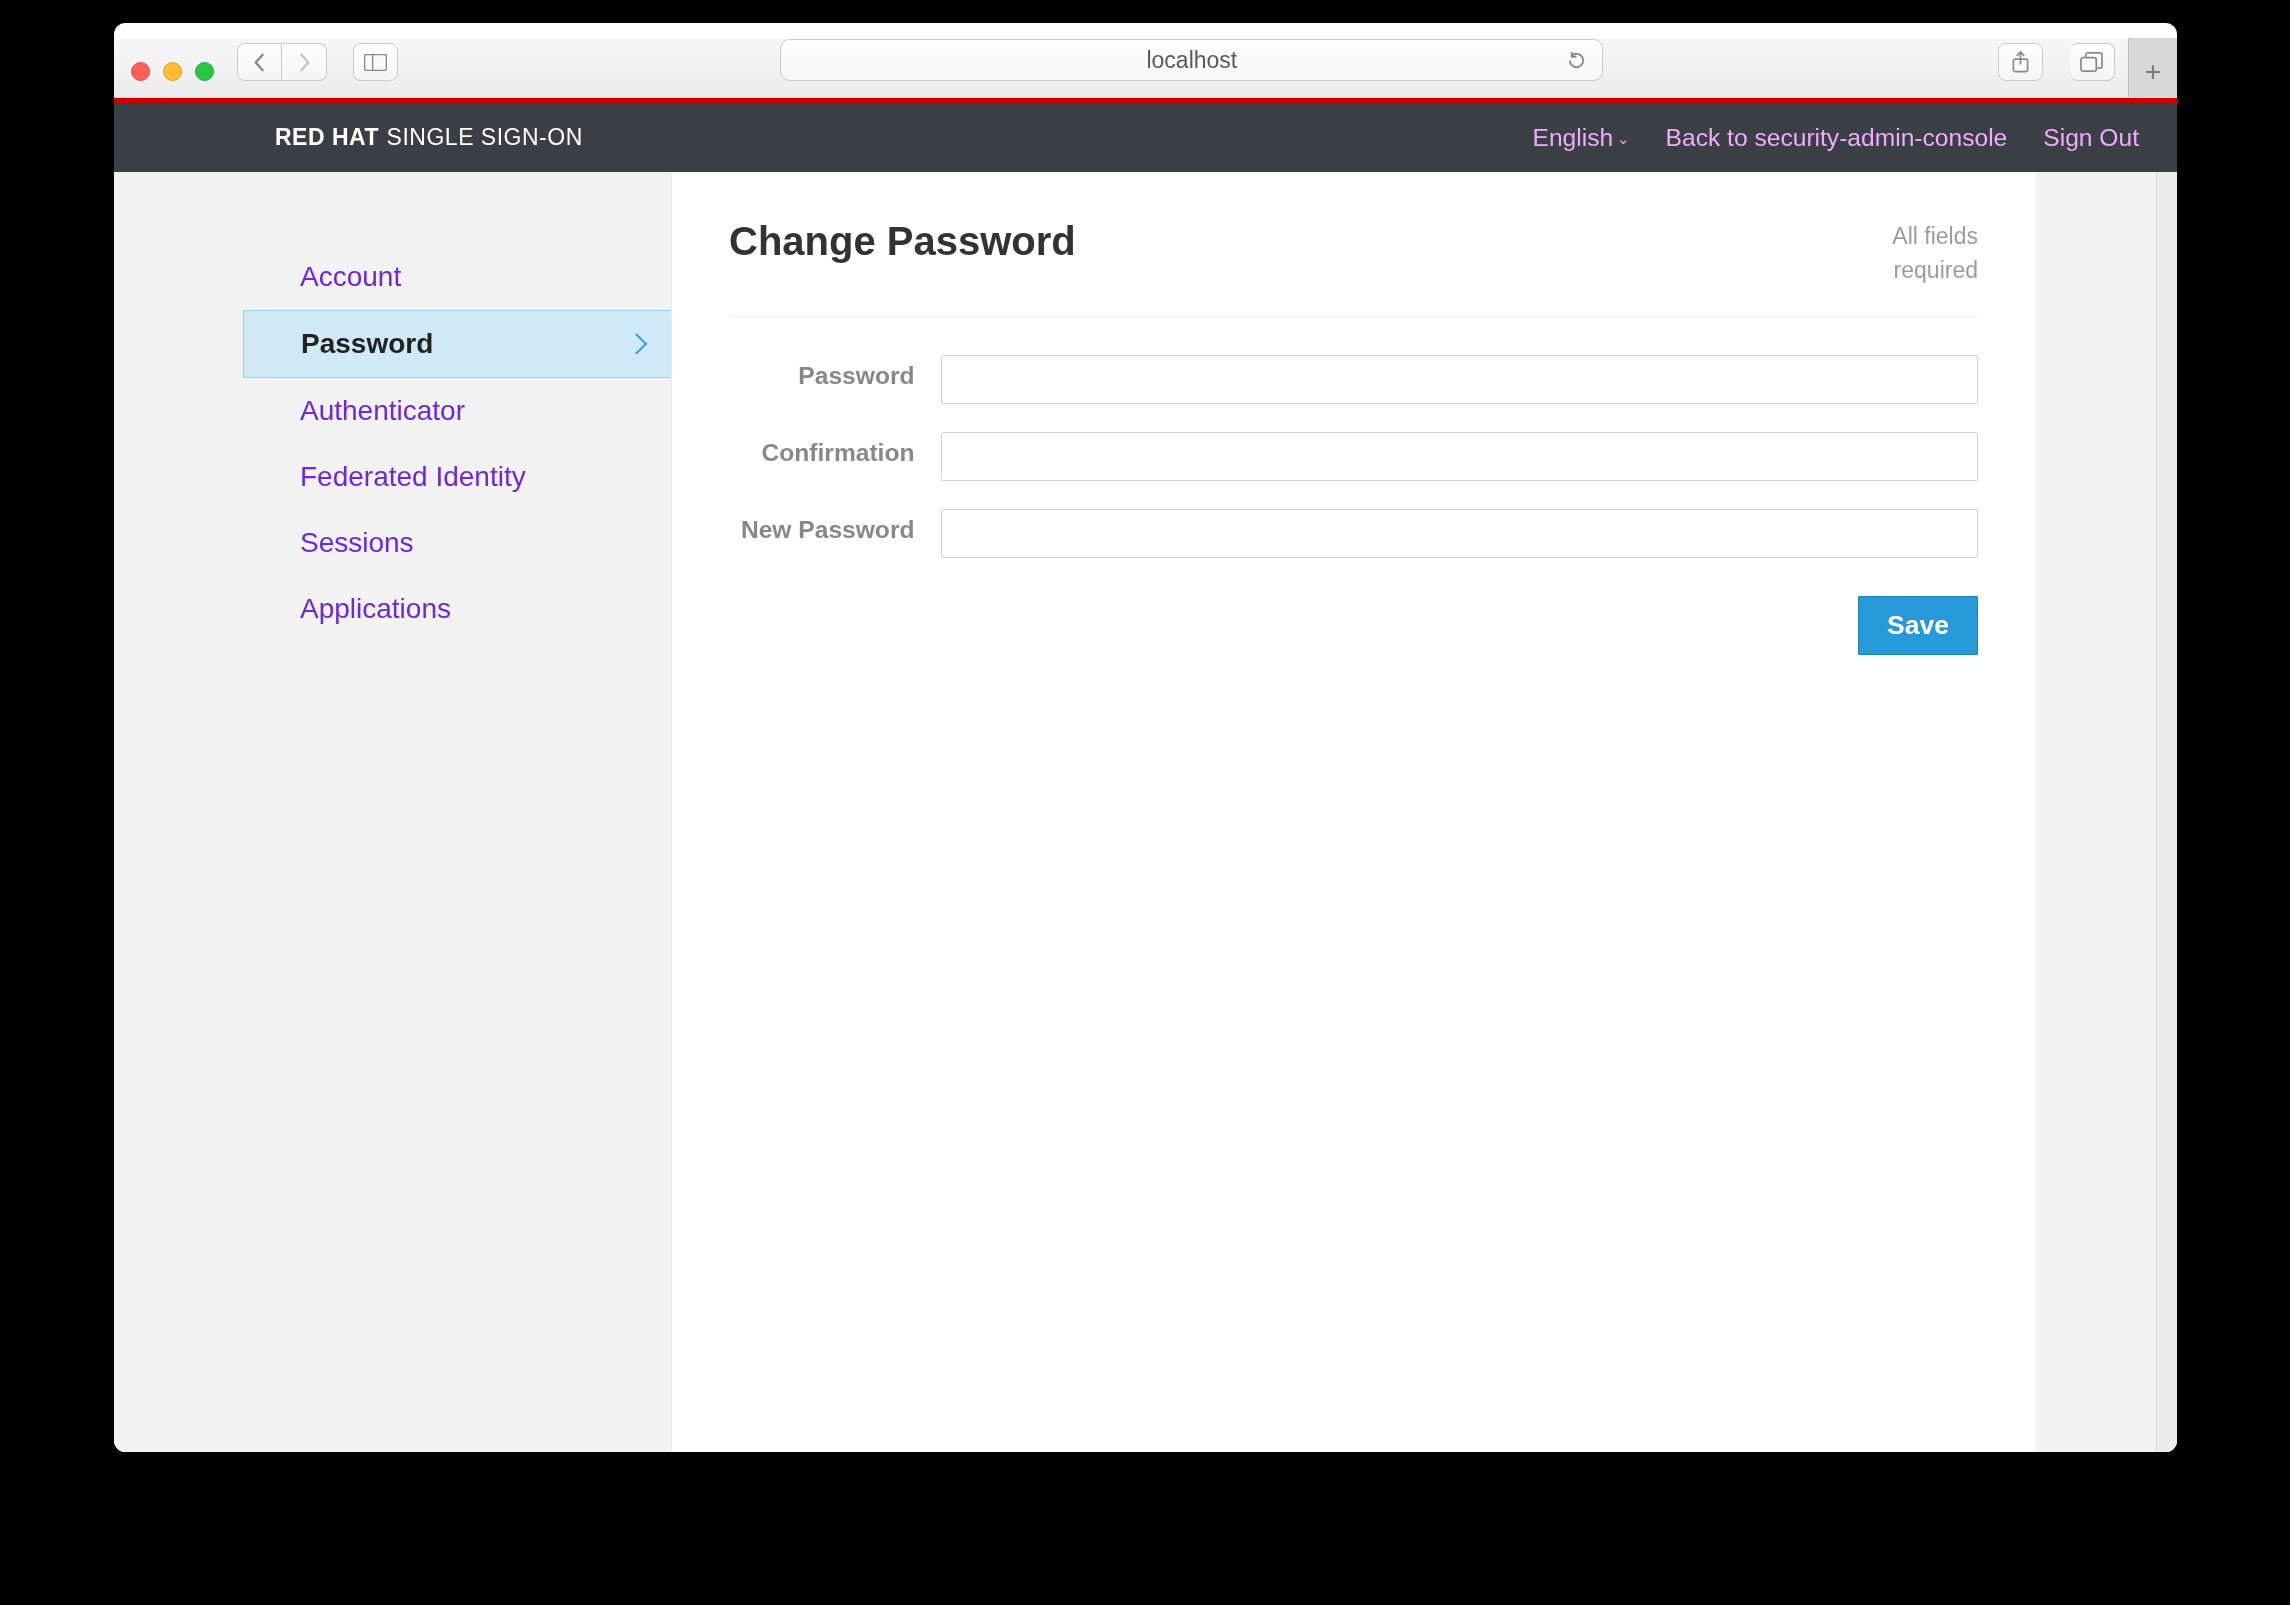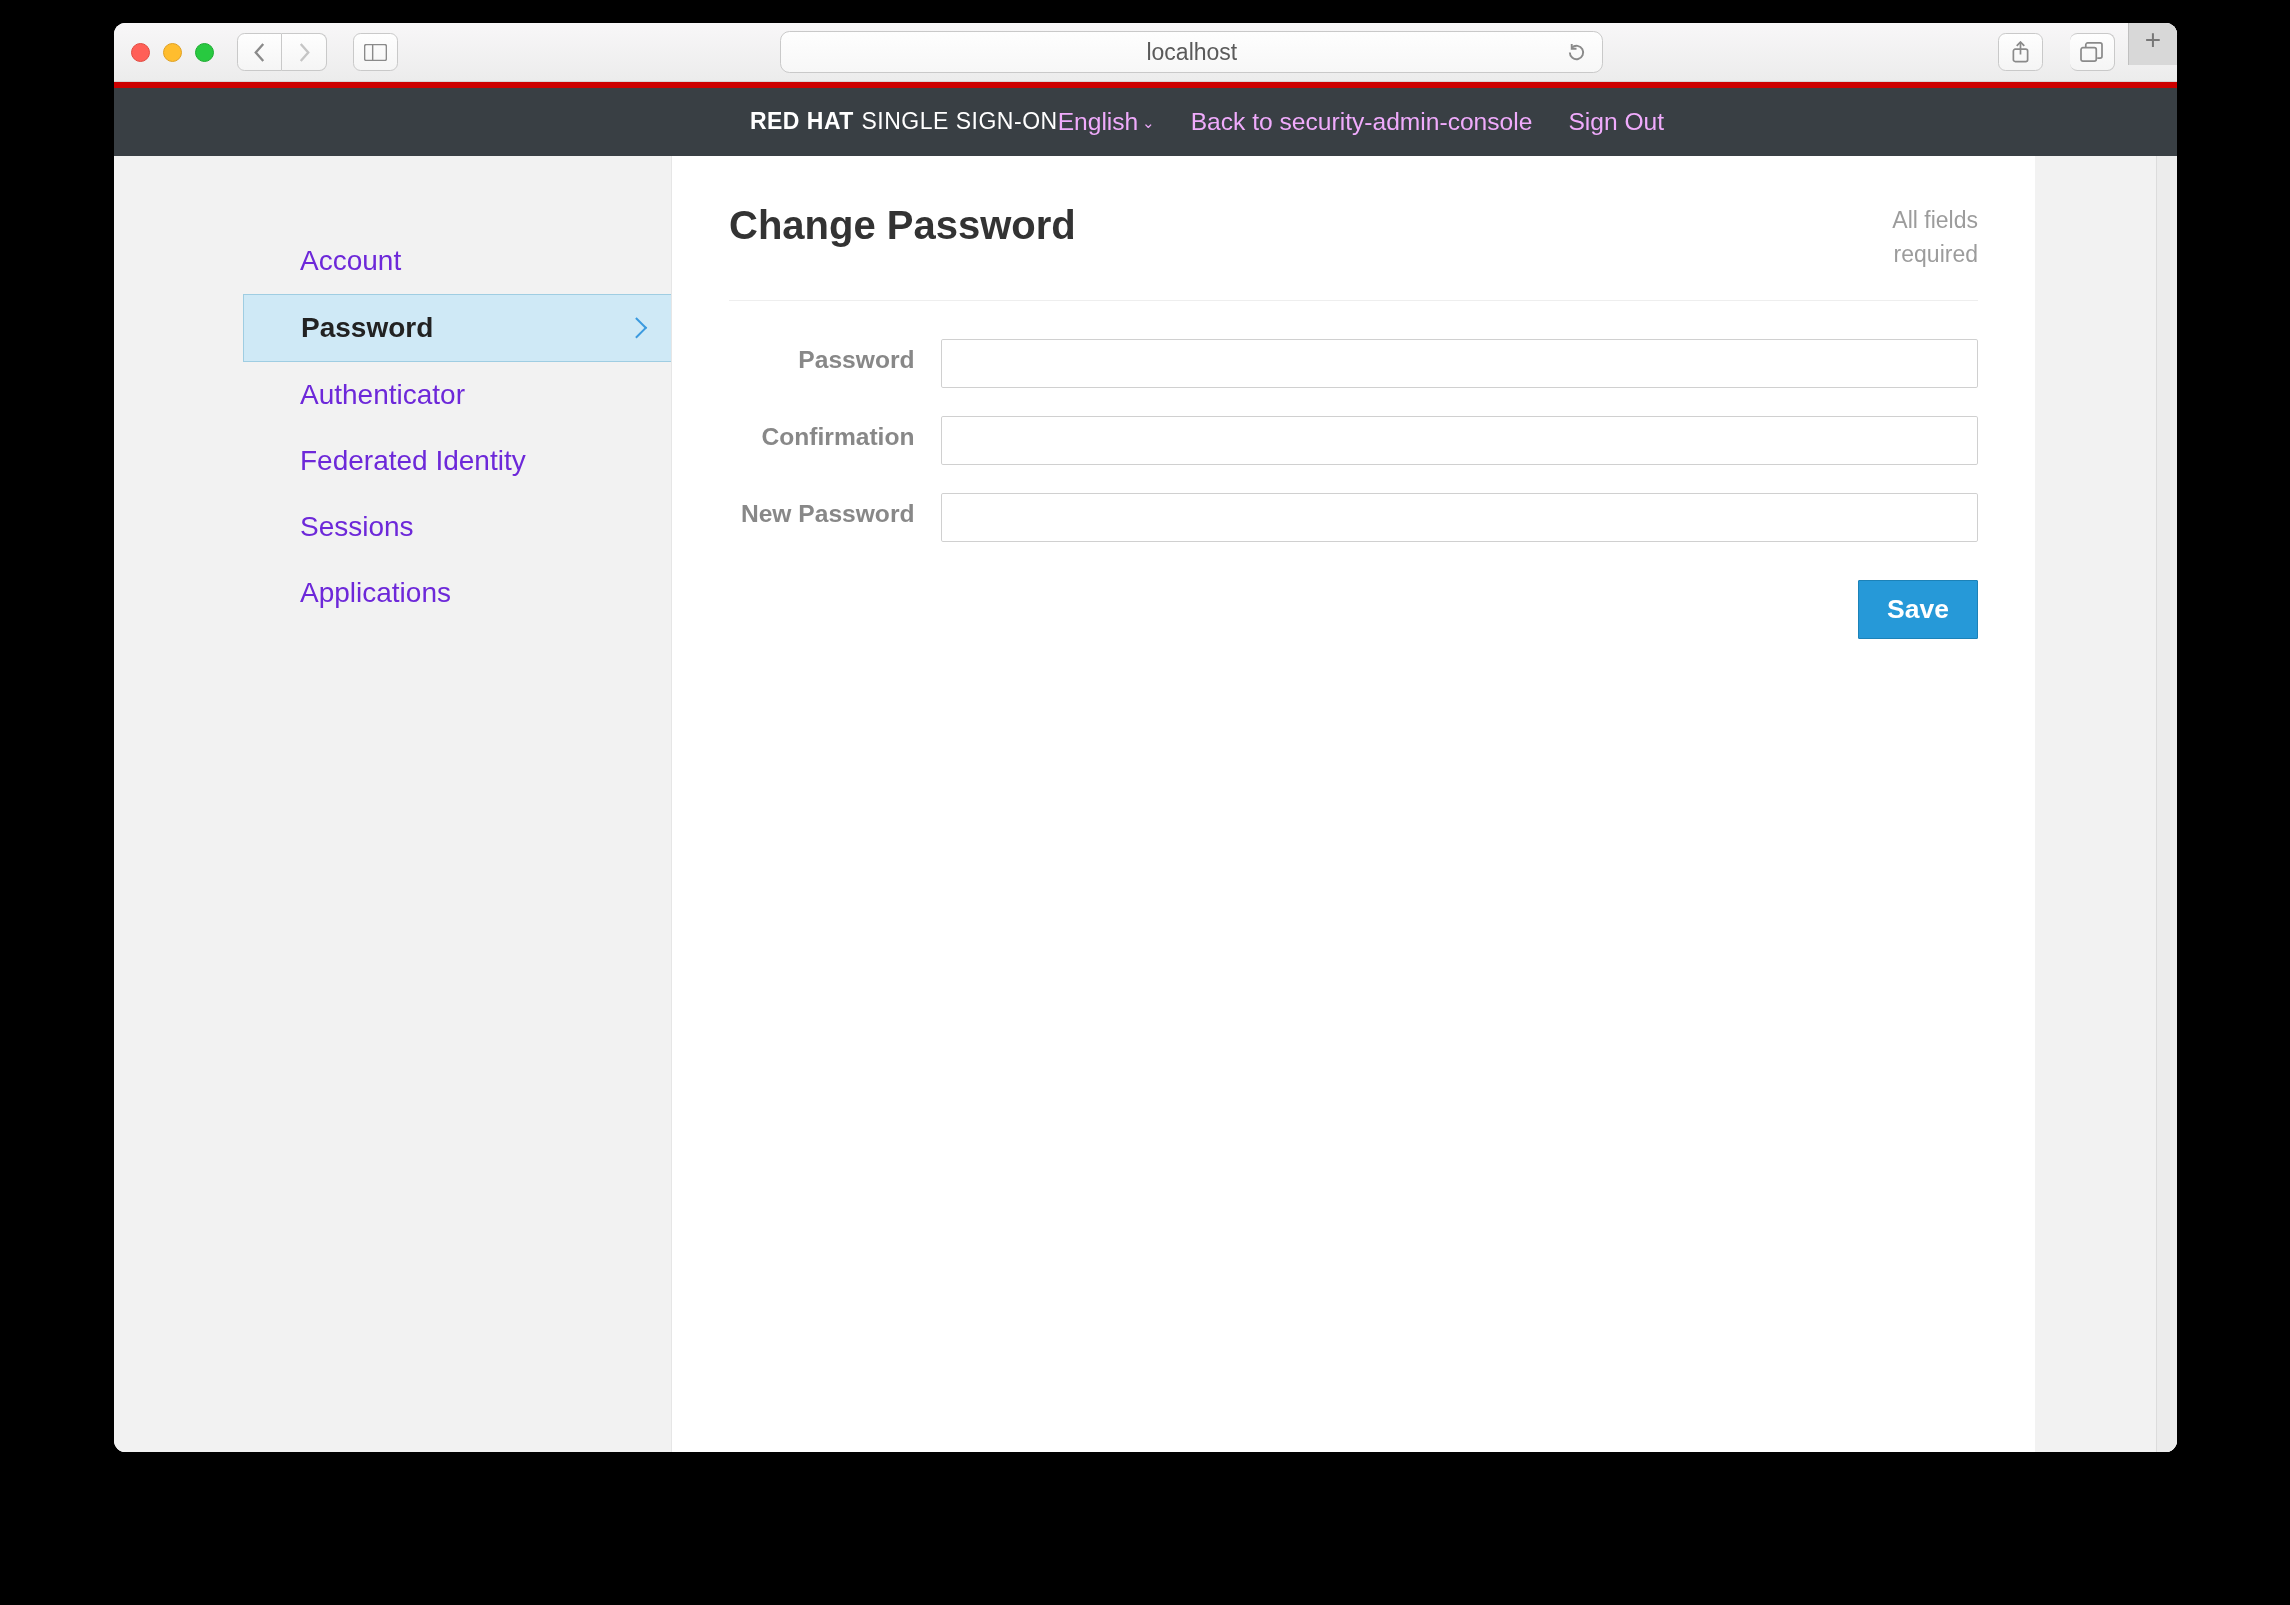--- a/index.html
+++ b/index.html
@@ -29,23 +29,24 @@
     box-shadow: 0 38px 76px rgba(0,0,0,0.6);
     display: flex;
     flex-direction: column;
   }
   
   .titlebar {
     height: 59px;
     background: linear-gradient(#f8f7f8, #ececec);
     border-bottom: 0.9px solid #d6d6d6;
     display: flex;
-    align-items: center;
-    padding: 0 17px;
+    align-items: flex-end;
+    padding: 16px 17px;
     gap: 13.2px;
+    margin-top: 16px;
   }
   .traffic { display: flex; gap: 13.2px; margin-right: 9.5px; }
   .dot { width: 19px; height: 19px; border-radius: 50%; }
   .dot.red { background: #ff5f57; border: 0.9px solid #e24b41; }
   .dot.yellow { background: #ffbd2e; border: 0.9px solid #e0a123; }
   .dot.green { background: #28c940; border: 0.9px solid #1eac32; }
   .tb-btn-group { display: flex; }
   .tb-btn {
     width: 45px; height: 38px;
     background: linear-gradient(#fefefe,#f5f5f5);
@@ -86,21 +87,21 @@
   
   .app { flex: 1; display: flex; flex-direction: column; min-height: 0; }
   .redbar { height: 5.7px; background: #c00; }
   .appheader {
     height: 68px;
     background: #393f44;
     display: flex;
     align-items: center;
     padding: 0 38px 0 161px;
     color: #fff;
-    justify-content: center;
+    justify-content: space-between;
   }
   .brand { display: flex; align-items: baseline; gap: 7.6px; font-size: 23px; letter-spacing: 0.5px; }
   .brand .rh { font-weight: 700; }
   .brand .sso { font-weight: 300; }
   .header-links { display: flex; gap: 36px; align-items: center; font-size: 24.6px; }
   .header-links a, .header-links .lang { color: #f0abfc; text-decoration: none; cursor: pointer; }
   .lang .caret { font-size: 15px; margin-left: 3.8px; position: relative; top: -1.9px; }
 
   .body { flex:1; display: flex; min-height: 0; }
   .sidebar {

